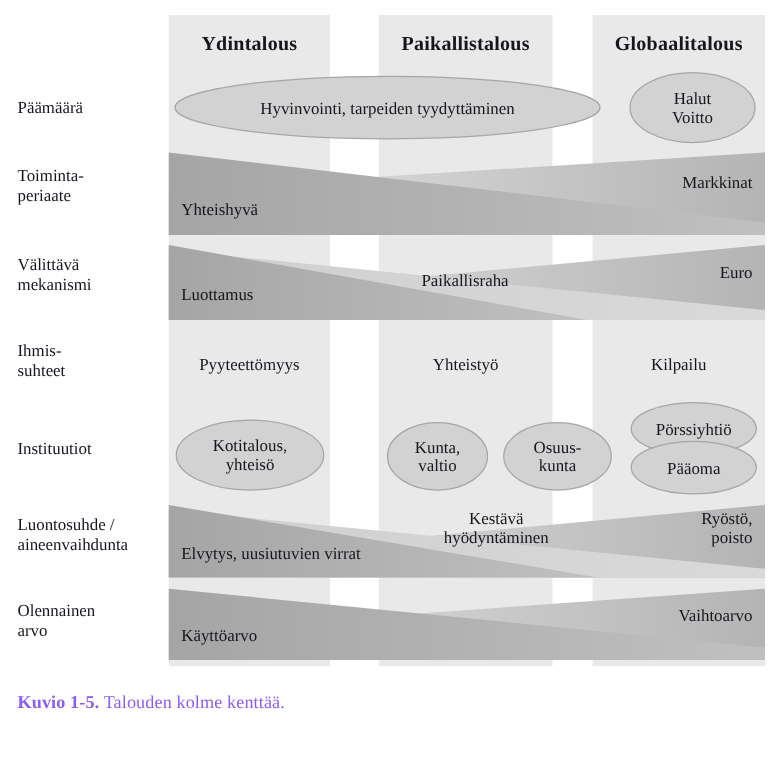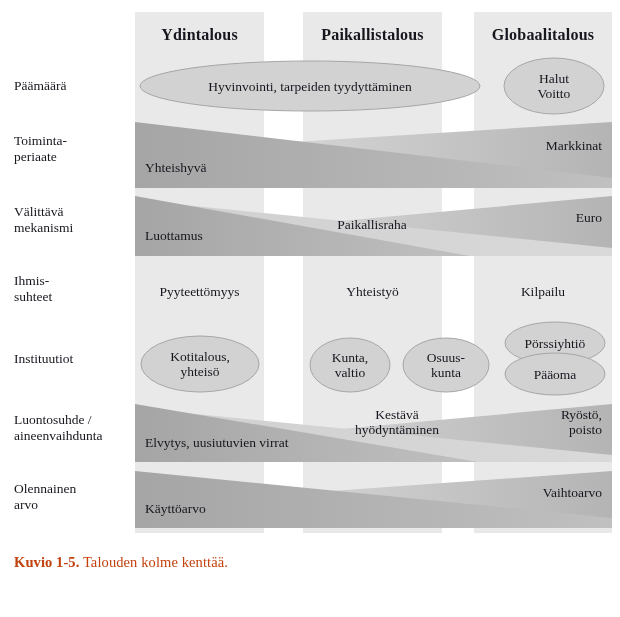--- a/index.html
+++ b/index.html
@@ -10,21 +10,21 @@
     color:#1a1a2e;
     overflow:hidden;
     position:relative;
   }
   #figure{position:absolute;left:0;top:0;width:514px;height:560px;}
   #figure svg{display:block;}
   .caption{
     position:absolute;
     left:14px;top:554px;
     font-size:14.5px;
-    color:#c2410c;
+    color:#8b5cf6;
     letter-spacing:.1px;
   }
   .caption b{font-weight:bold;}
   text{font-family:"Liberation Serif","DejaVu Serif",serif;fill:#16161e;}
   .colhdr{font-size:16px;font-weight:bold;letter-spacing:.2px;}
   .cell{font-size:13.5px;}
   .wedgetxt{font-size:13.5px;}
 </style>
 </head>
 <body>

